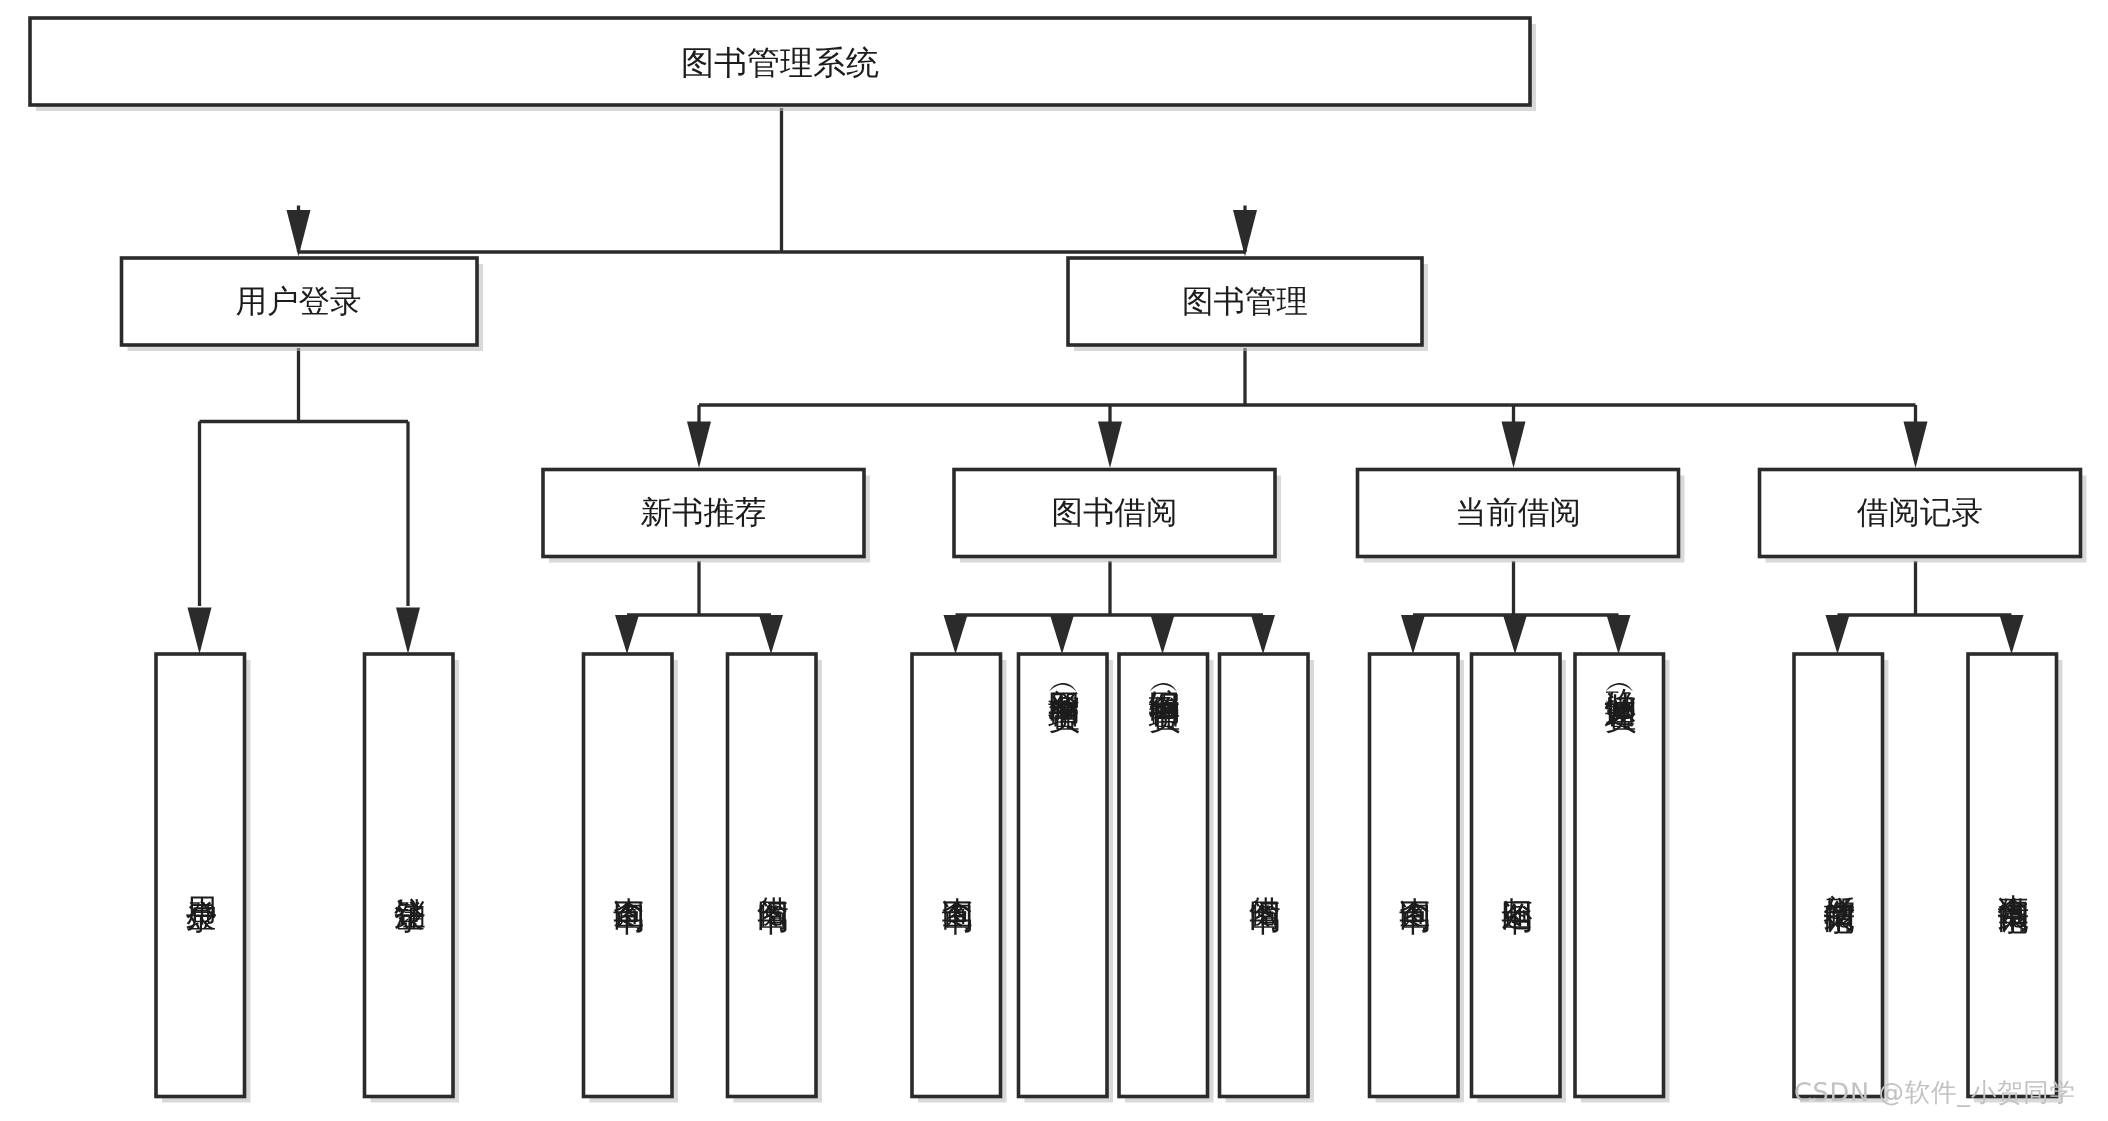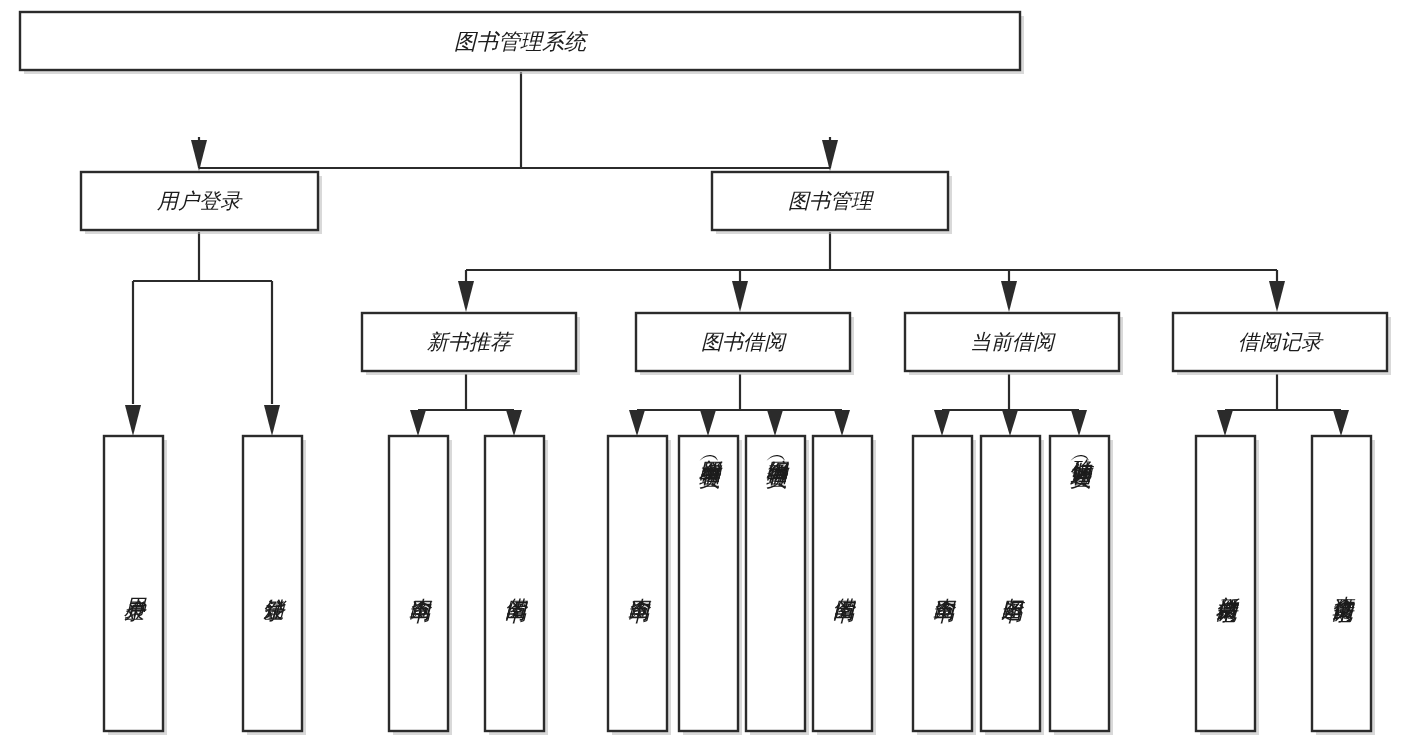--- a/index.html
+++ b/index.html
@@ -12,21 +12,20 @@
     width: 1405px;
     height: 747px;
     overflow: hidden;
     font-family: "DejaVu Sans", "Liberation Sans", sans-serif;
   }
   #diagram-root {
     position: relative;
     width: 1405px;
     height: 747px;
     background: #ffffff;
-    font-style: italic;
   }
   svg#diagram-canvas {
     position: absolute;
     top: 0;
     left: 0;
     width: 1405px;
     height: 747px;
     display: block;
   }
   .node-rect {
@@ -263,14 +262,15 @@
   </div>
 
   <div class="vlabel-box" style="left:1196px; top:436px; width:59px; height:295px;">
     <span class="vlabel-text">新增借阅记录</span>
   </div>
 
   <div class="vlabel-box" style="left:1312px; top:436px; width:59px; height:295px;">
     <span class="vlabel-text">查询借阅记录</span>
   </div>
 
+  <div class="watermark" style="left:1196px; top:717px;">CSDN @软件_小贺同学</div>
 
 </div>
 
 </body></html>

